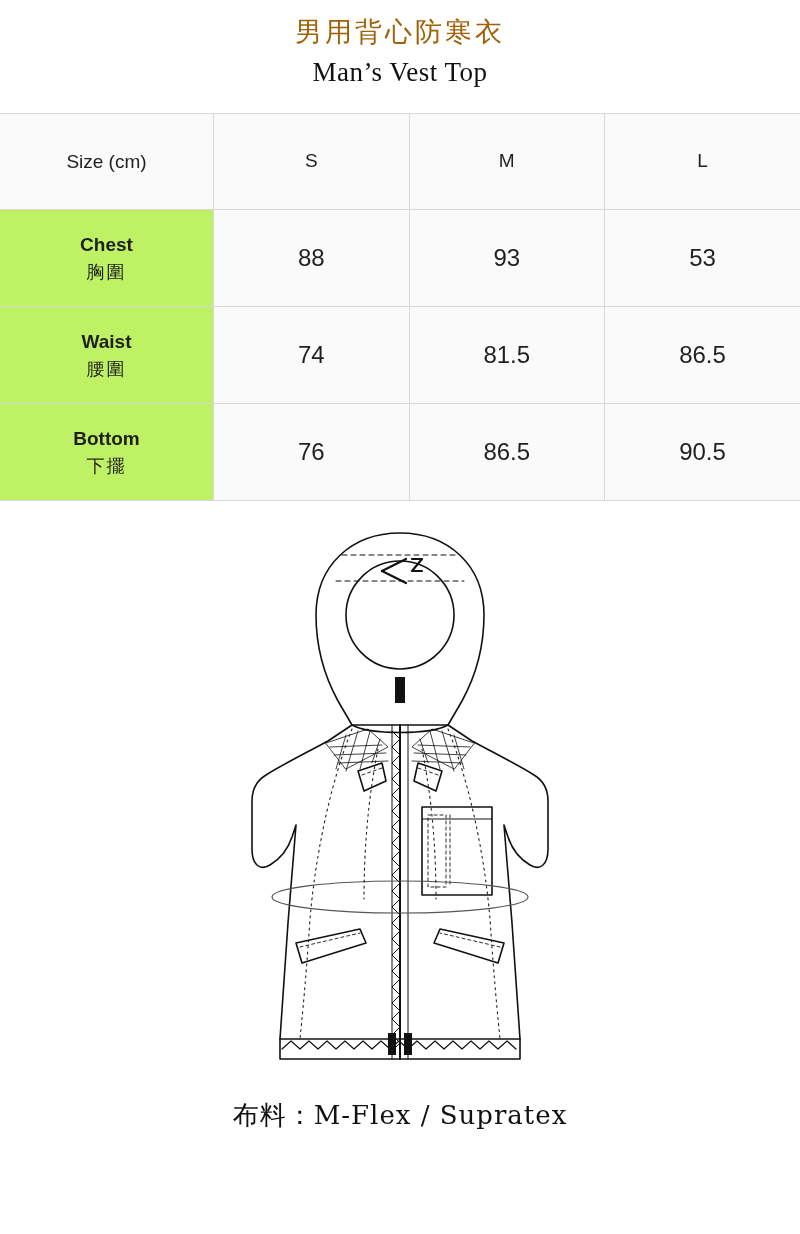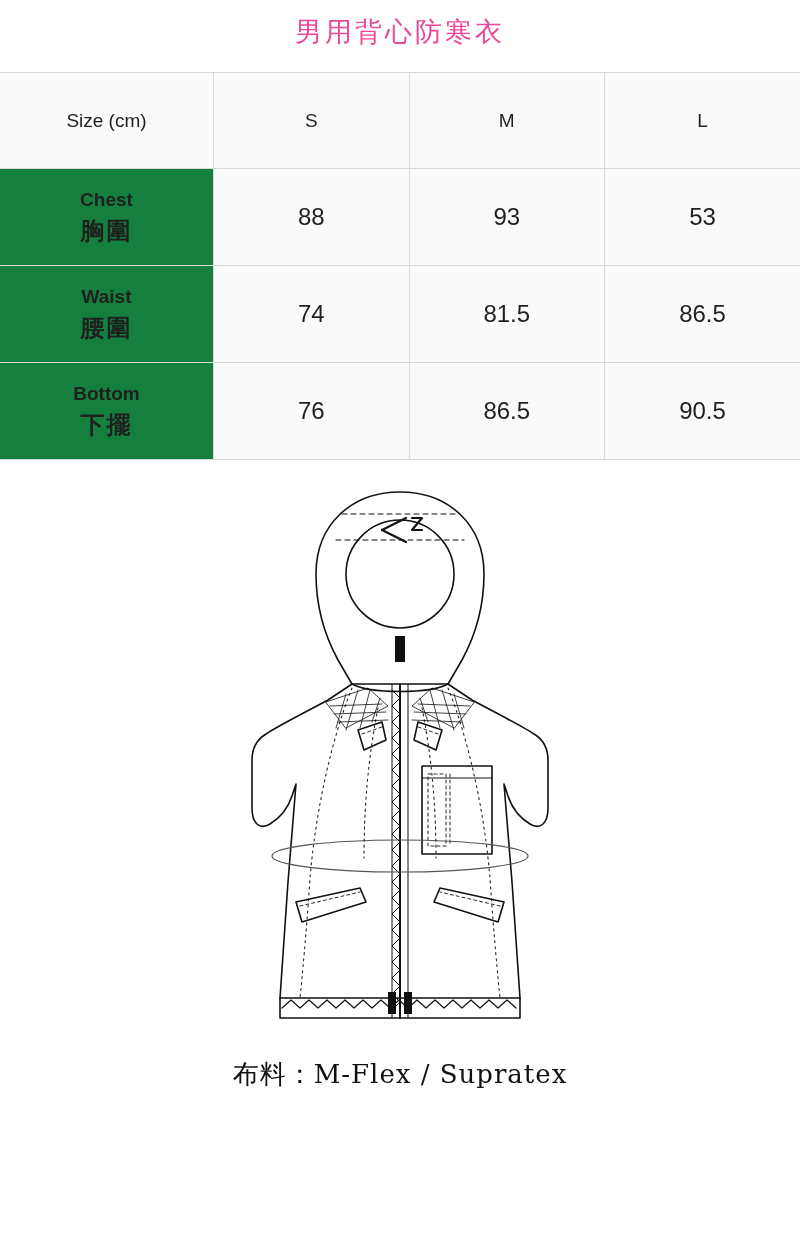--- a/index.html
+++ b/index.html
@@ -23,21 +23,21 @@
 
   
   .title-block {
     text-align: center;
     padding-top: 14px;
   }
   .title-cn {
     font-family: "DejaVu Serif", "Liberation Serif", serif;
     font-size: 27px;
     letter-spacing: 3px;
-    color: #ec4899;
+    color: #a16207;
     line-height: 1.35;
     font-weight: 400;
   }
   .title-en {
     font-family: "Liberation Serif", "DejaVu Serif", serif;
     font-size: 27px;
     color: #111;
     line-height: 1.35;
     margin-top: 4px;
     letter-spacing: 0.5px;
@@ -52,21 +52,21 @@
   }
   .size-table th, .size-table td {
     border: 1px solid #d8d8d8;
     text-align: center;
     vertical-align: middle;
     font-size: 19px;
     color: #1f1f1f;
     font-weight: normal;
   }
   .size-table .row-head {
-    background: #15803d;
+    background: #bef264;
     font-weight: bold;
     font-size: 19px;
     line-height: 1.45;
     padding: 10px 4px;
     width: 205px;
   }
   .size-table thead .row-head {
     background: #fafafa;
     font-weight: normal;
   }
@@ -78,23 +78,23 @@
   .size-table tbody tr {
     height: 97px;
   }
   .size-table tbody td.val {
     background: #fafafa;
     font-size: 24px;
   }
   .cn-sub {
     display: block;
     font-family: "DejaVu Serif", "Liberation Serif", serif;
-    font-weight: bold;
+    font-weight: normal;
     letter-spacing: 2px;
-    font-size: 24px;
+    font-size: 18px;
   }
   .size-table td:first-child, .size-table th:first-child {
     border-left: none;
   }
   .size-table td:last-child, .size-table th:last-child {
     border-right: none;
   }
 
   
   .illustration {
@@ -113,20 +113,21 @@
     letter-spacing: 1px;
   }
 </style>
 </head>
 <body>
 
 <div class="page">
 
   <div class="title-block">
     <div class="title-cn">男用背心防寒衣</div>
+    <div class="title-en">Man’s Vest Top</div>
   </div>
 
   <table class="size-table">
     <thead>
       <tr>
         <th class="row-head">Size (cm)</th>
         <th>S</th>
         <th>M</th>
         <th>L</th>
       </tr>

